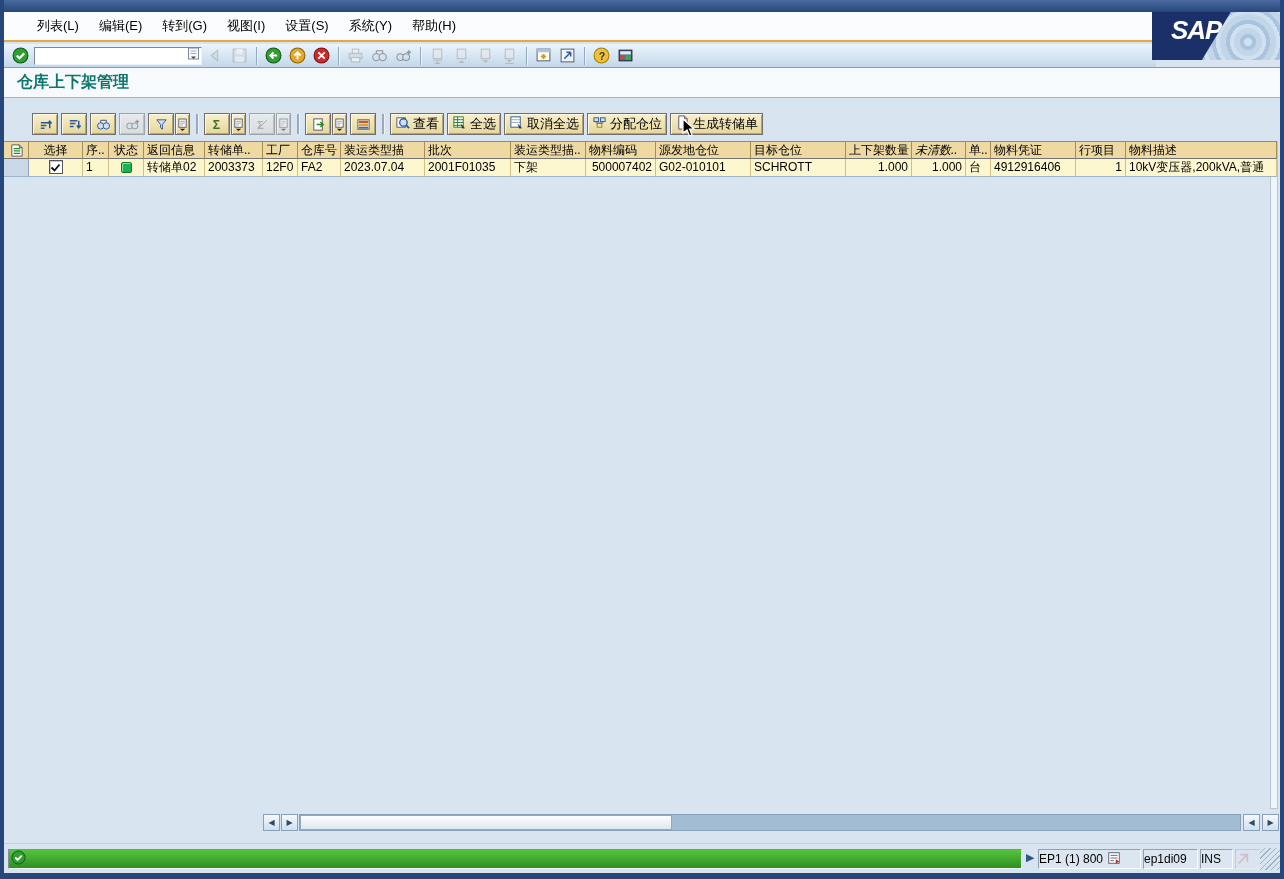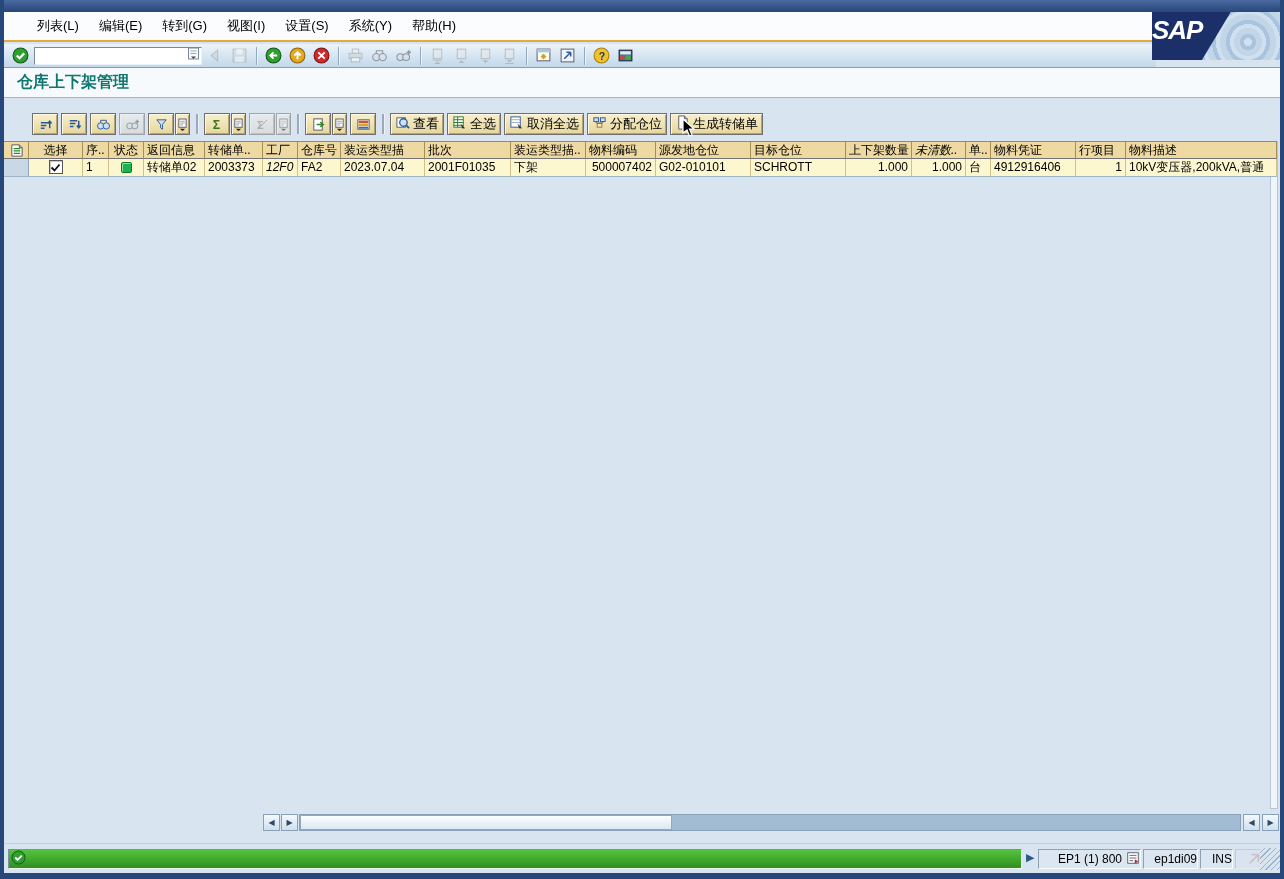--- a/index.html
+++ b/index.html
@@ -49,21 +49,21 @@
       linear-gradient(#b8d0e6,#9cbcd8);
     overflow:hidden;
   }
   .branding .logo-block {
     position:absolute; left:0; top:0; width:86px; height:100%;
     background:#1b2f68; clip-path:polygon(0 0,100% 0,58% 100%,0 100%);
     display:flex; align-items:center;
   }
   .branding .logo-text {
     color:#fff; font-weight:bold; font-style:italic; font-size:26px;
-    padding-left:0; letter-spacing:-1px;
+    padding-left:19px; letter-spacing:-1px;
   }
 
   
   .hsep { position:absolute; left:4px; top:67px; width:1276px; height:1px; background:#8c9cac; z-index:4;}
   .title-bar {
     position:absolute; left:4px; top:68px; width:1276px; height:30px;
     background:#f7fafd; border-bottom:1px solid #a9b4c2;
     display:flex; align-items:center; padding-left:13px; z-index:4;
   }
   .title-text { color:#0f766e; font-weight:bold; font-size:16px; }
@@ -139,21 +139,21 @@
     position:absolute; left:4px; top:3px; width:1014px; height:20px;
     background:linear-gradient(#55c43e,#2f8f1f);
     border:1px solid; border-color:#7f8f9f #eef5fb #eef5fb #7f8f9f;
     display:flex; align-items:center; padding-left:2px;
   }
   .msg-bar svg { width:15px; height:15px; }
   .continue-arrow { position:absolute; left:1022px; top:5px; font-size:11px; color:#2a5a8a; }
   .st-cell {
     position:absolute; top:3px; height:20px; background:#dbe6f0;
     border:1px solid; border-color:#8fa2b4 #f8fbfd #f8fbfd #8fa2b4;
-    display:flex; align-items:center; justify-content:flex-end; gap:4px; font-size:12px;
+    display:flex; align-items:center; justify-content:flex-start; gap:4px; font-size:12px;
   }
   .st-cell svg { width:14px; height:14px; }
   .grip {
     position:absolute; right:0; top:2px; width:20px; height:22px;
     background:repeating-linear-gradient(135deg,#d8e4f0 0 3px,#9fb2c4 3px 4px);
   }
   .faint-mark { opacity:.35; }
 
   
   .cursor { position:absolute; left:680px; top:118px; z-index:40; }
@@ -480,21 +480,21 @@
               <path d="M1.5 5.5l3 3 5-6" stroke="#111" stroke-width="1.8" fill="none"></path>
             </svg>
           </div>
         </div>
         <div class="gr-cell" style="width: 26px;">1</div>
         <div class="gr-cell al-center" style="width: 35px;">
           <div class="led"></div>
         </div>
         <div class="gr-cell" style="width: 61px;">转储单02</div>
         <div class="gr-cell" style="width: 58px;">2003373</div>
-        <div class="gr-cell" style="width: 35px; font-style: italic;">12F0</div>
+        <div class="gr-cell" style="width: 35px;">12F0</div>
         <div class="gr-cell" style="width: 43px;">FA2</div>
         <div class="gr-cell" style="width: 84px;">2023.07.04</div>
         <div class="gr-cell" style="width: 86px;">2001F01035</div>
         <div class="gr-cell" style="width: 75px;">下架</div>
         <div class="gr-cell al-right" style="width: 70px;">500007402</div>
         <div class="gr-cell" style="width: 95px;">G02-010101</div>
         <div class="gr-cell" style="width: 95px;">SCHROTT</div>
         <div class="gr-cell al-right" style="width: 66px;">1.000</div>
         <div class="gr-cell al-right" style="width: 54px;">1.000</div>
         <div class="gr-cell" style="width: 25px;">台</div>

